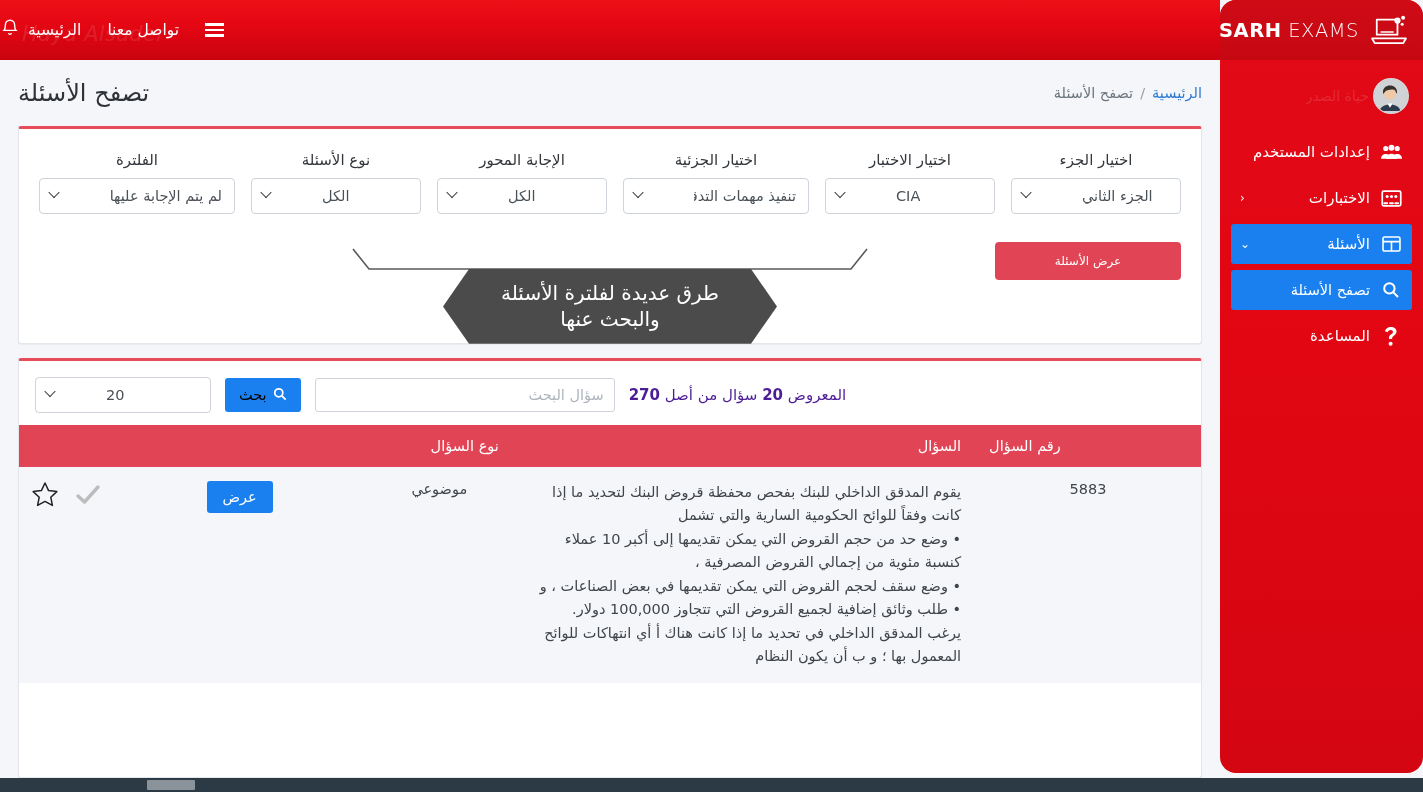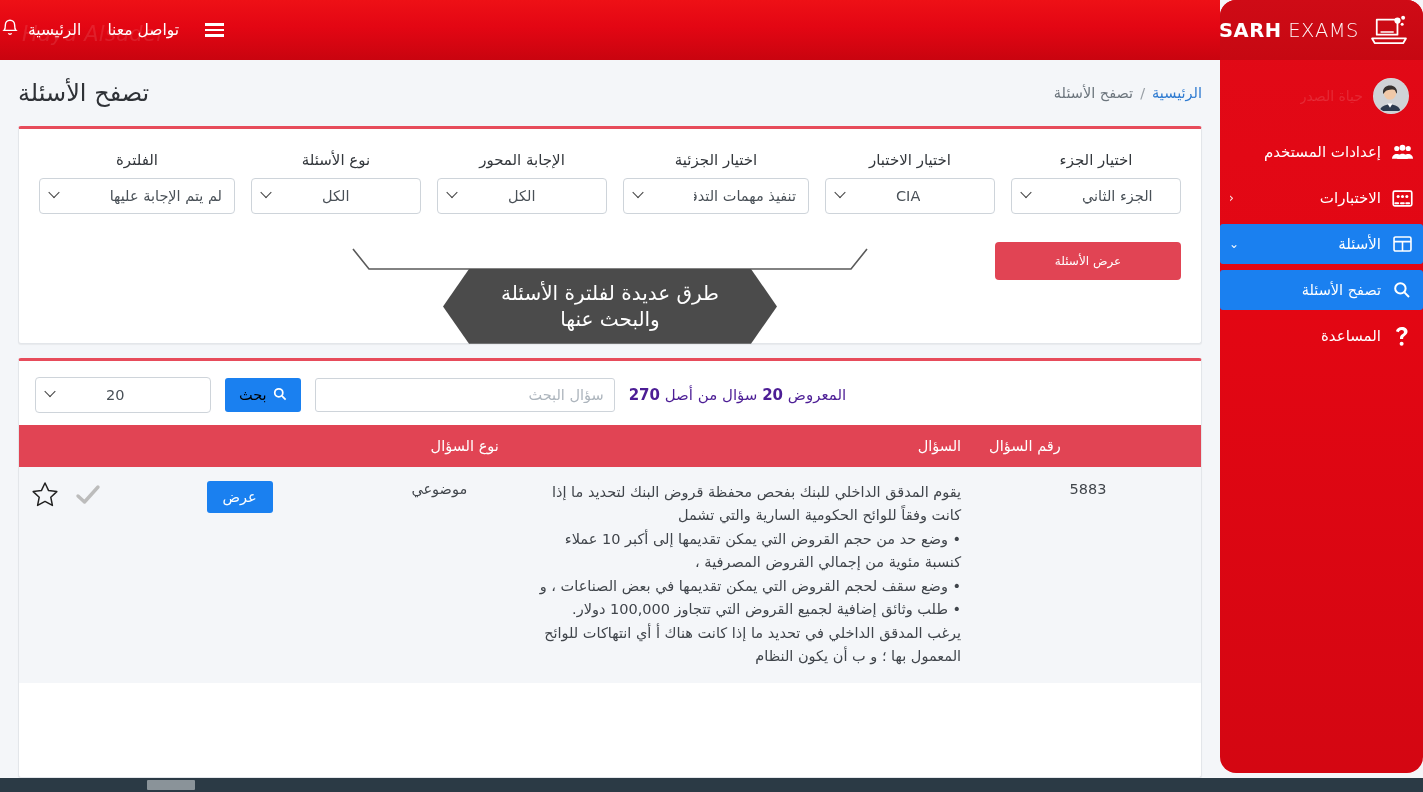--- a/index.html
+++ b/index.html
@@ -32,33 +32,33 @@
   .brand-logo { flex: 0 0 auto; width: 42px; height: 32px; }
   .brand-text {
     color: #fff; font-size: 19.5px; letter-spacing: .5px;
     white-space: nowrap; direction: ltr;
   }
   .brand-text .b1 { font-weight: bold; }
   .brand-text .b2 { font-weight: 300; opacity: .96; }
 
   .user-box {
     height: 72px; display: flex; align-items: center;
-    padding: 16px 14px; gap: 10px;
+    padding: 16px 14px; gap: 4px;
   }
   .avatar {
     width: 36px; height: 36px; border-radius: 50%;
     background: #c9cdd1; overflow: hidden; flex: 0 0 auto;
     position: relative; border: 1px solid rgba(255,255,255,.25);
   }
   .user-name {
     color: rgba(255,255,255,.13); font-size: 14px;
     white-space: nowrap; overflow: hidden;
   }
 
-  .menu { padding: 0 0; text-align: right; }
+  .menu { padding: 0 11px; text-align: right; }
   .menu-item {
     display: flex; align-items: center;
     height: 40px; margin-bottom: 6px;
     padding: 0 9px;
     color: #fff; font-size: 15px;
     border-radius: 3px;
     white-space: nowrap;
     cursor: pointer;
   }
   .menu-item .mi-icon {

